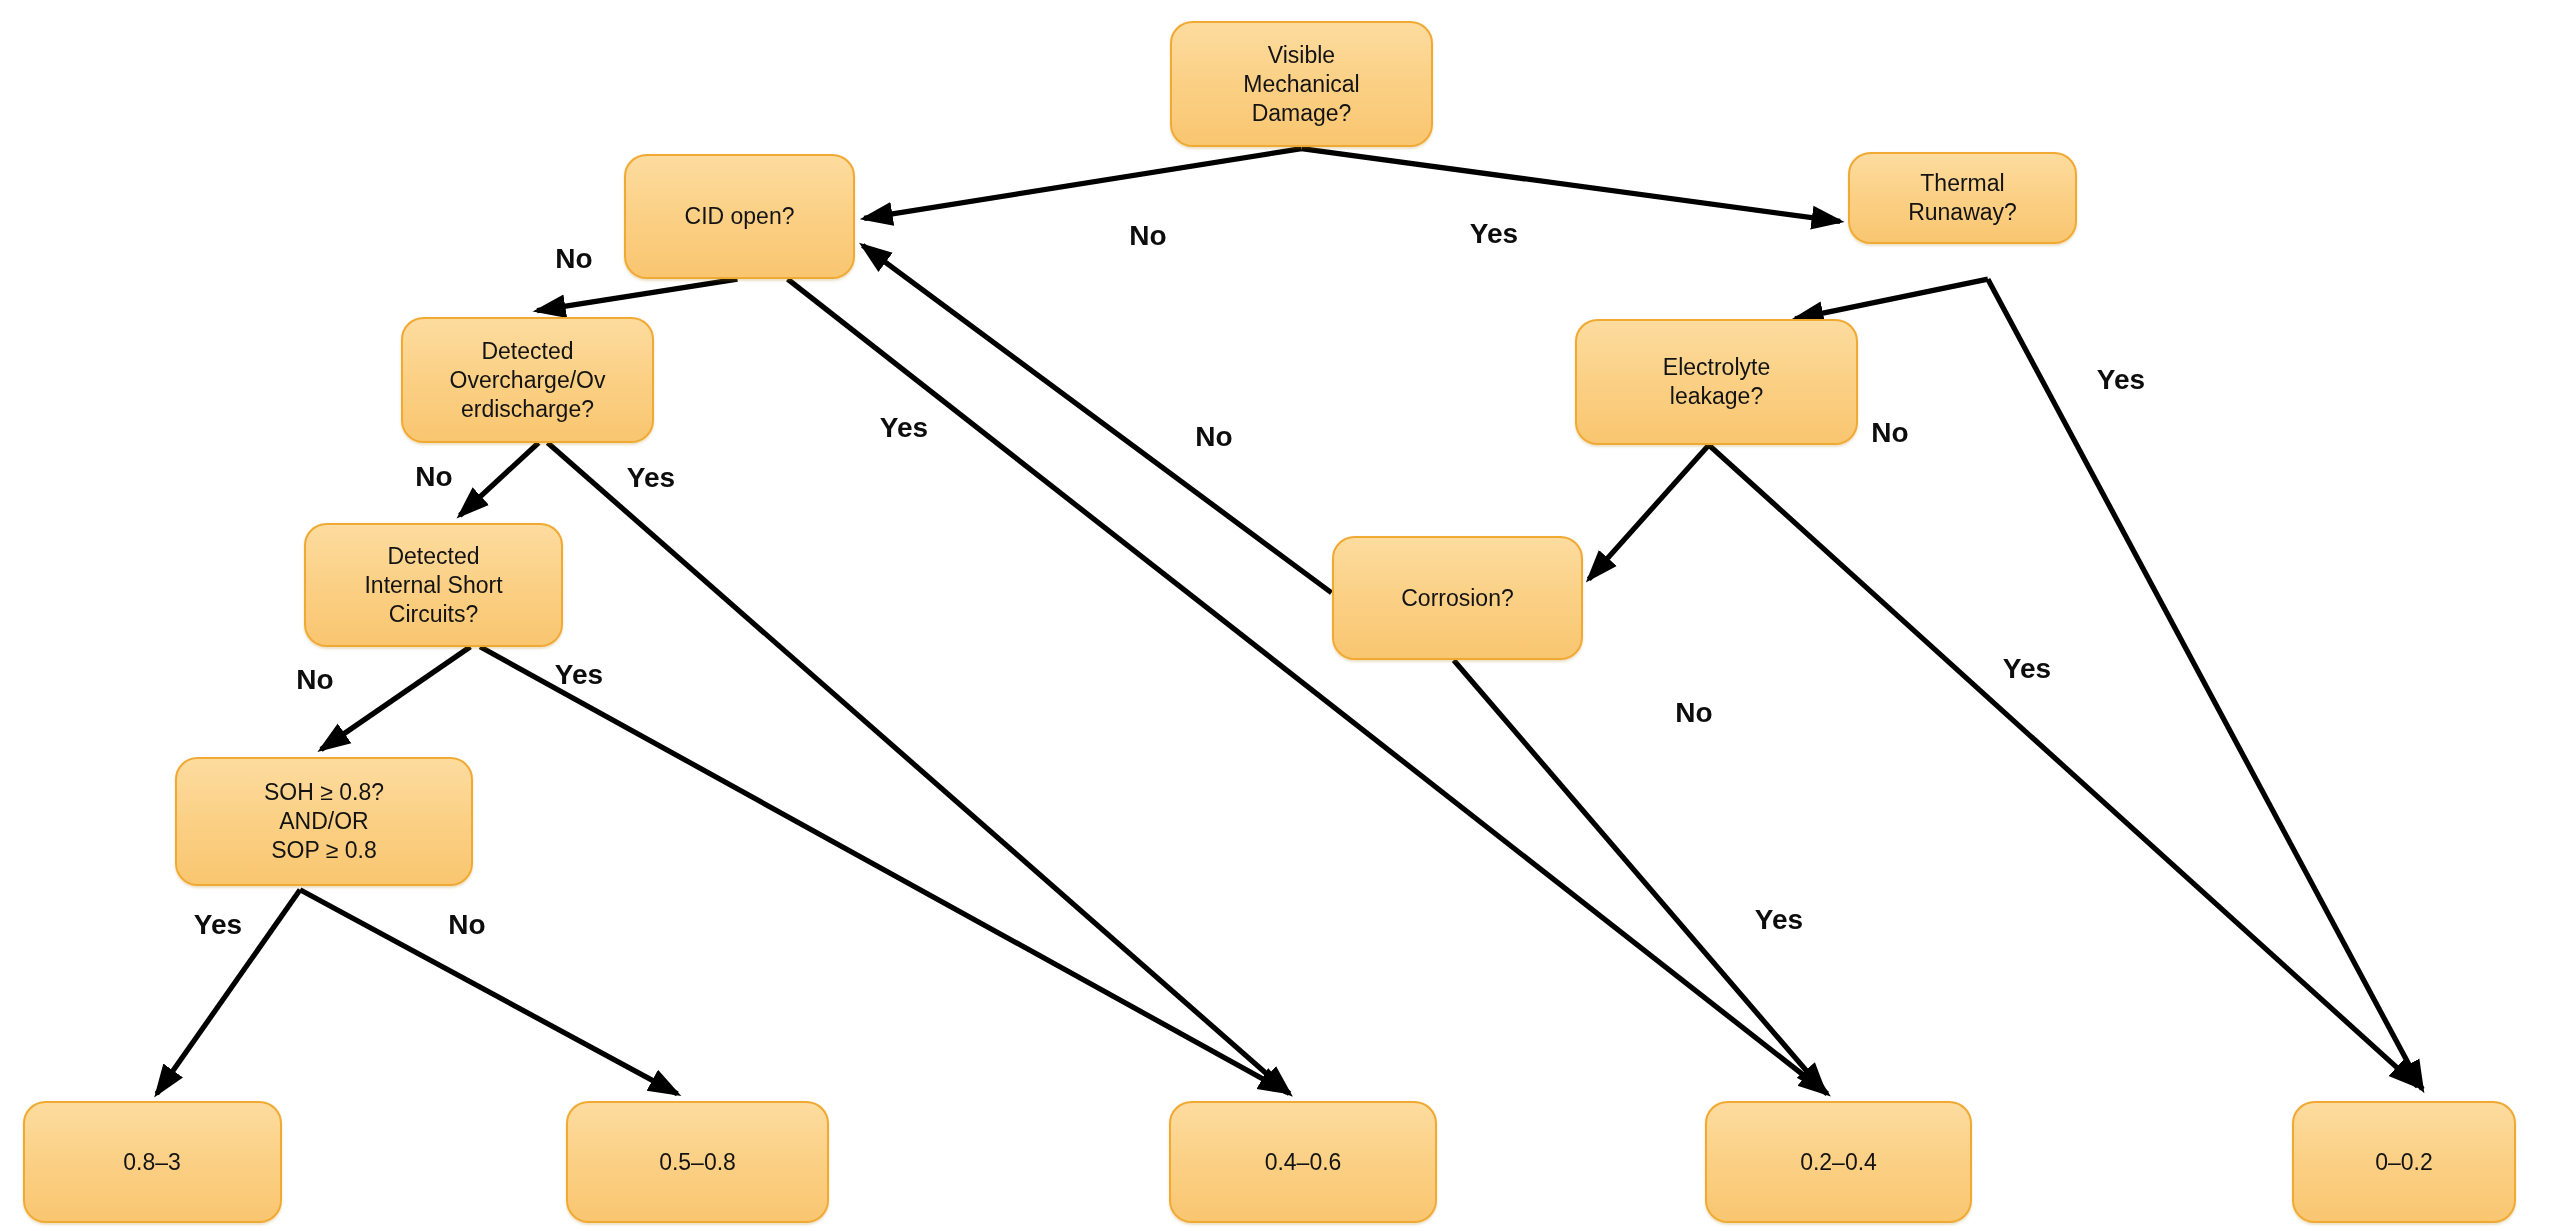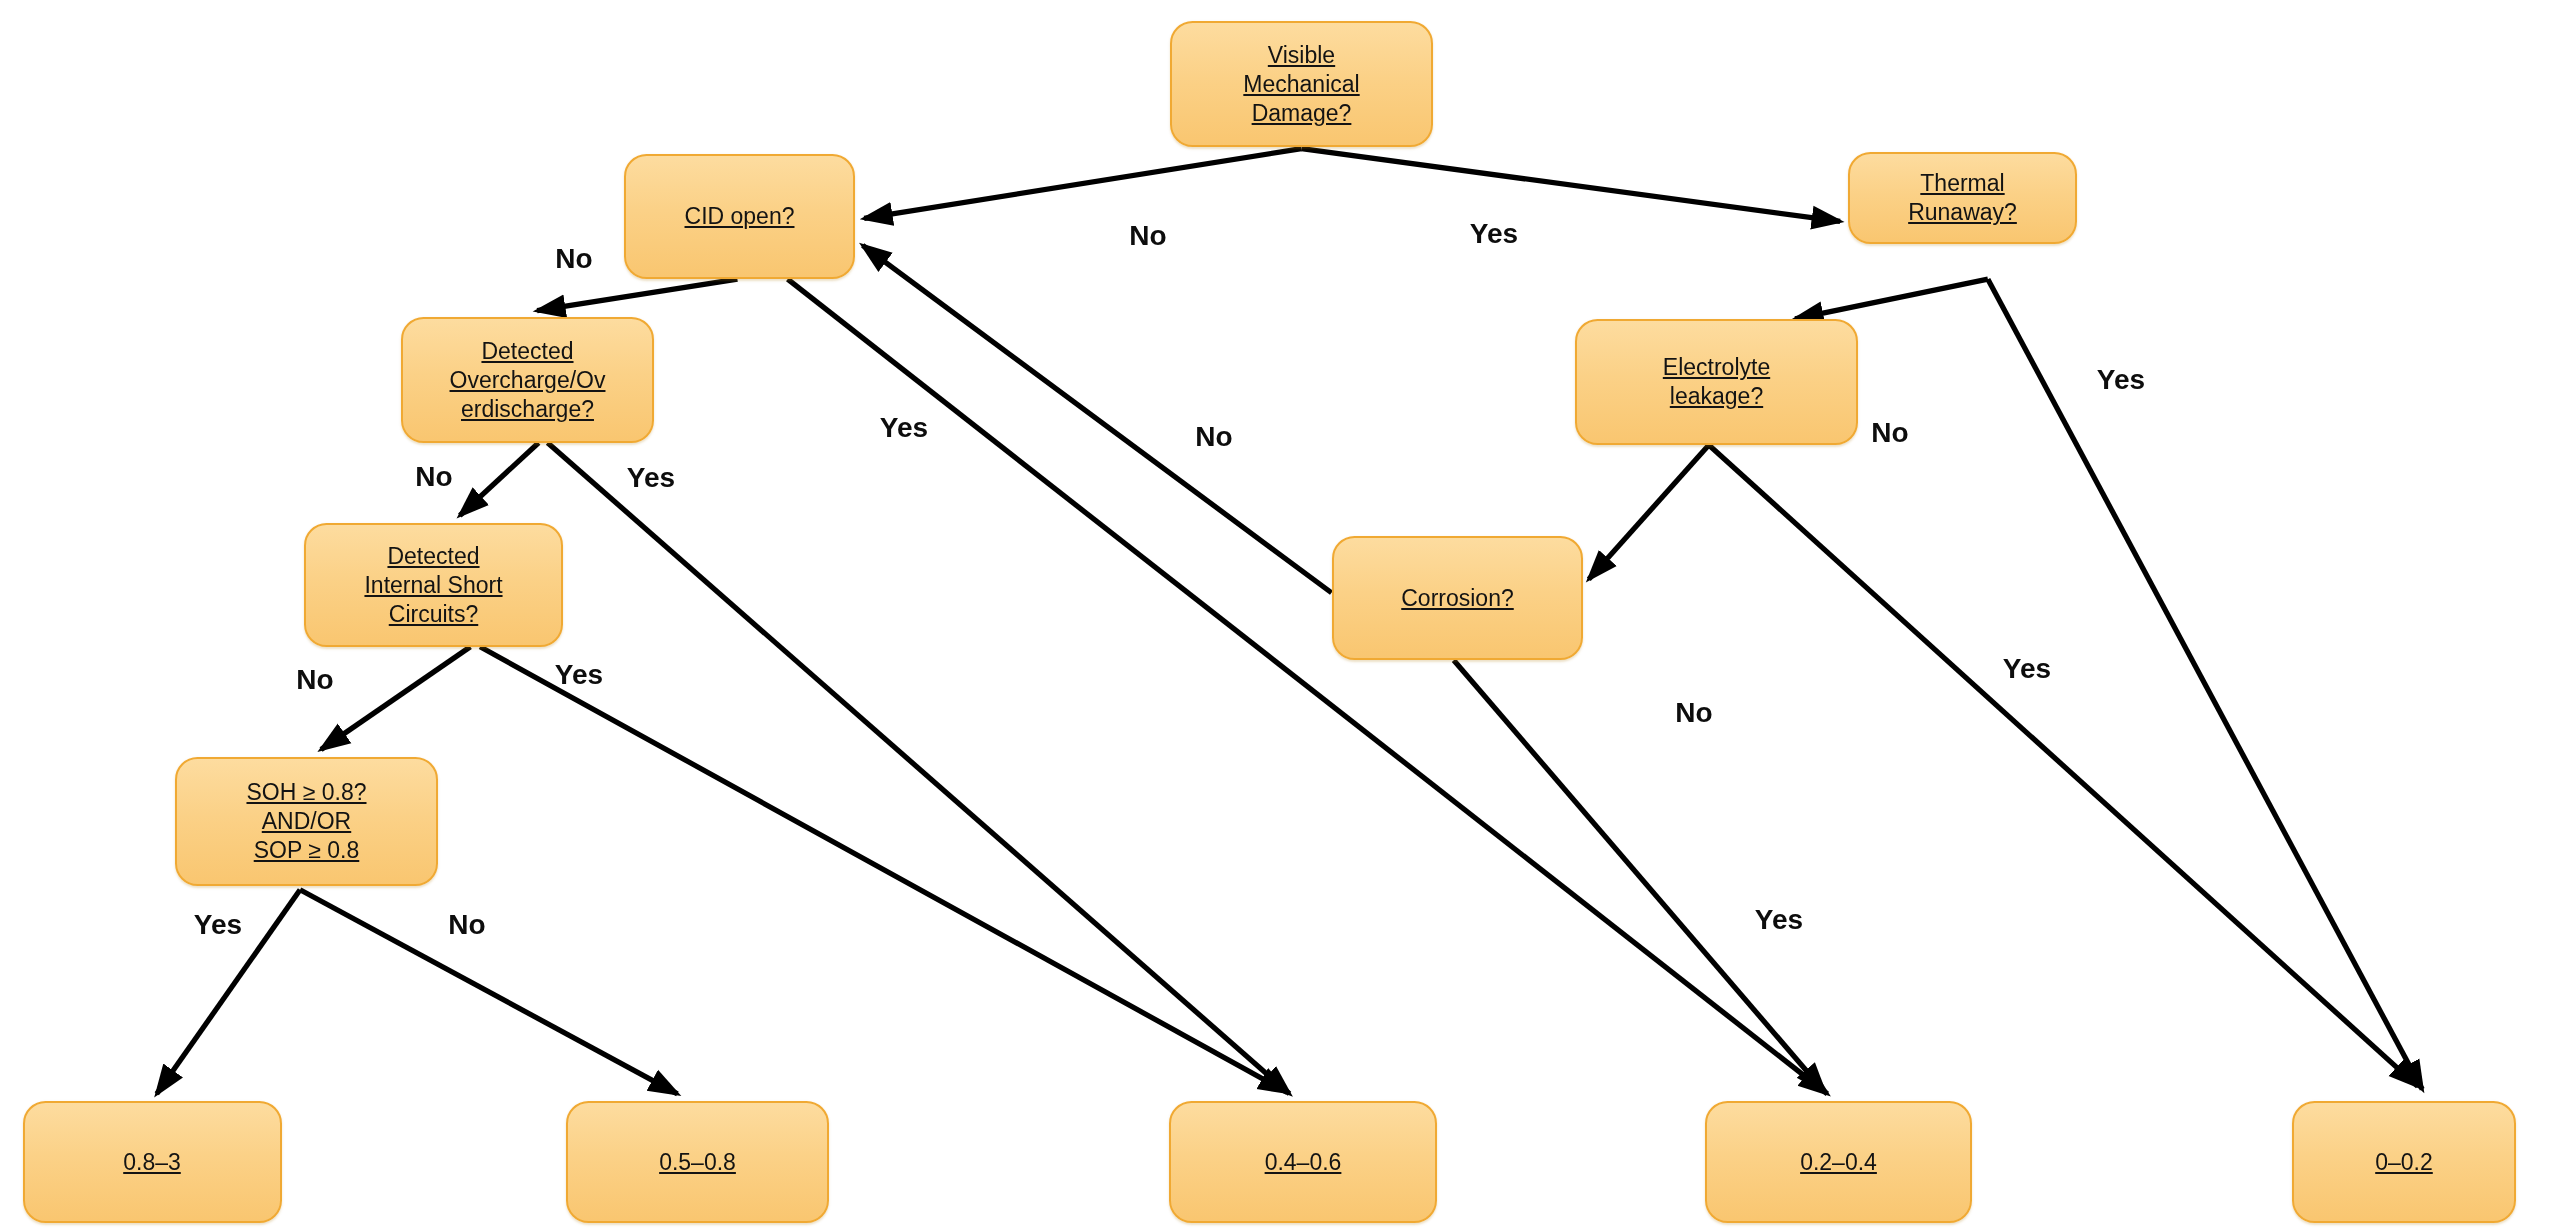--- a/index.html
+++ b/index.html
@@ -18,21 +18,20 @@
     border: 2.3px solid #F0A933;
     border-radius: 22.5px;
     background: linear-gradient(180deg, #FDDC9F 0%, #FBD187 45%, #F9C670 100%);
     display: flex; align-items: center; justify-content: center;
     text-align: center;
     color: #131313;
     font-size: 23px;
     line-height: 29px;
     padding: 4.5px 7.5px;
     box-shadow: 0 1.5px 2.3px rgba(180,130,30,0.25);
-    text-decoration: underline;
   }
   .edge-label {
     position: absolute;
     transform: translate(-50%, -50%);
     font-weight: bold;
     font-size: 28px;
     color: #0d0d0d;
     white-space: nowrap;
   }
 </style>
@@ -102,21 +101,21 @@
           <div>Detected</div>
           <div>Internal Short</div>
           <div>Circuits?</div>
         </div>
       </div>
       <div class="node" style="left: 1332px; top: 536px; width: 251px; height: 124px;">
         <div>
           <div>Corrosion?</div>
         </div>
       </div>
-      <div class="node" style="left: 175px; top: 757px; width: 263px; height: 129px;">
+      <div class="node" style="left: 175px; top: 757px; width: 298px; height: 129px;">
         <div>
           <div>SOH ≥ 0.8?</div>
           <div>AND/OR</div>
           <div>SOP ≥ 0.8</div>
         </div>
       </div>
       <div class="node" style="left: 22.5px; top: 1101px; width: 259px; height: 122px;">
         <div>
           <div>0.8–3</div>
         </div>

